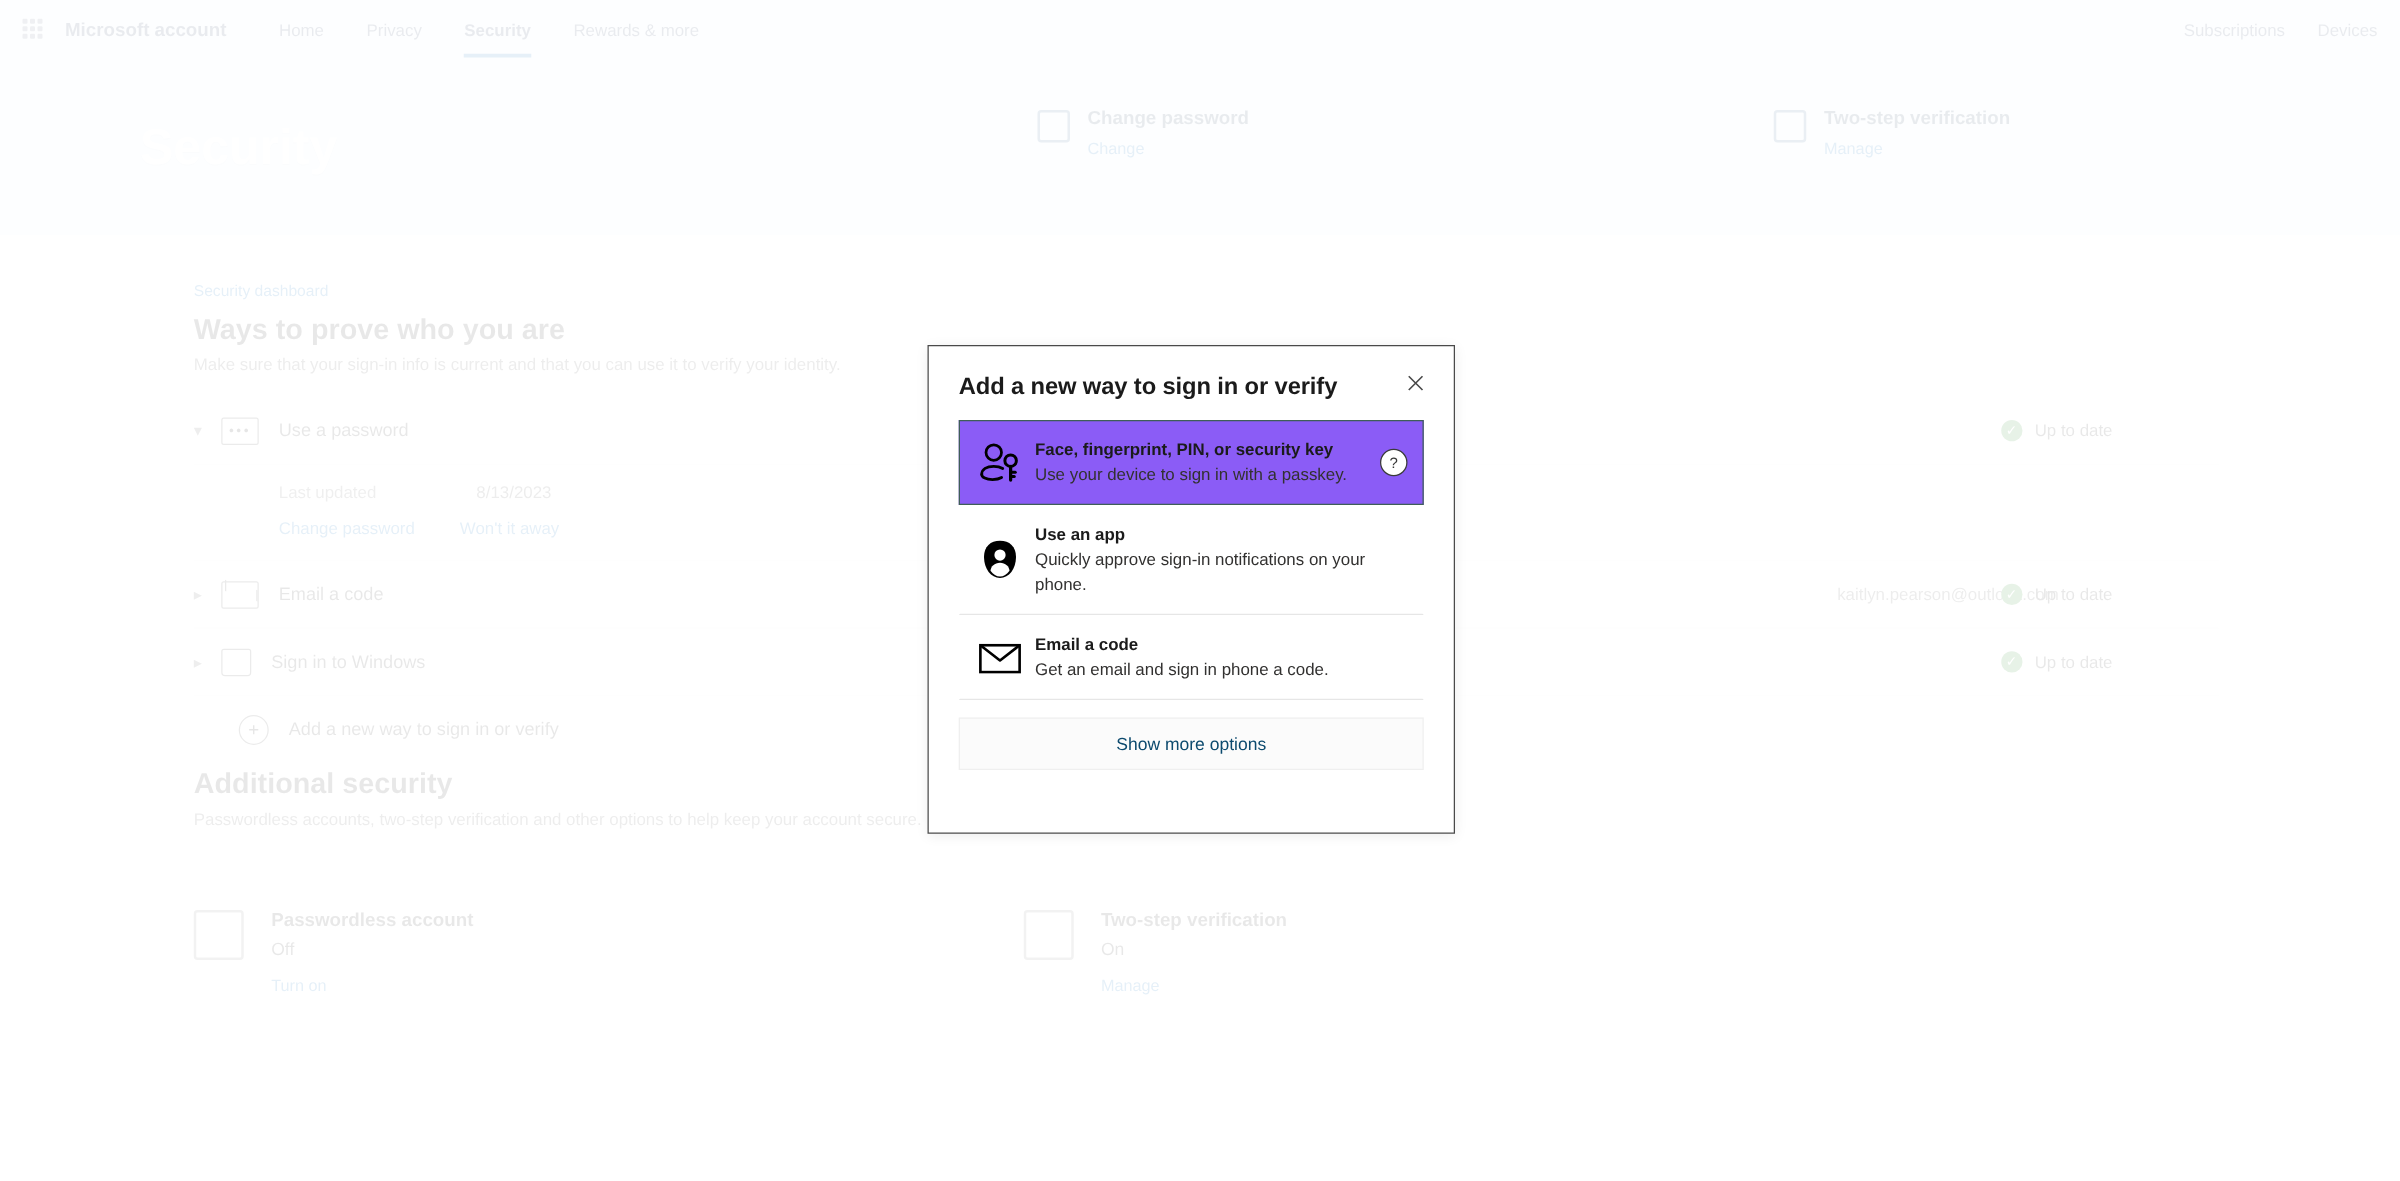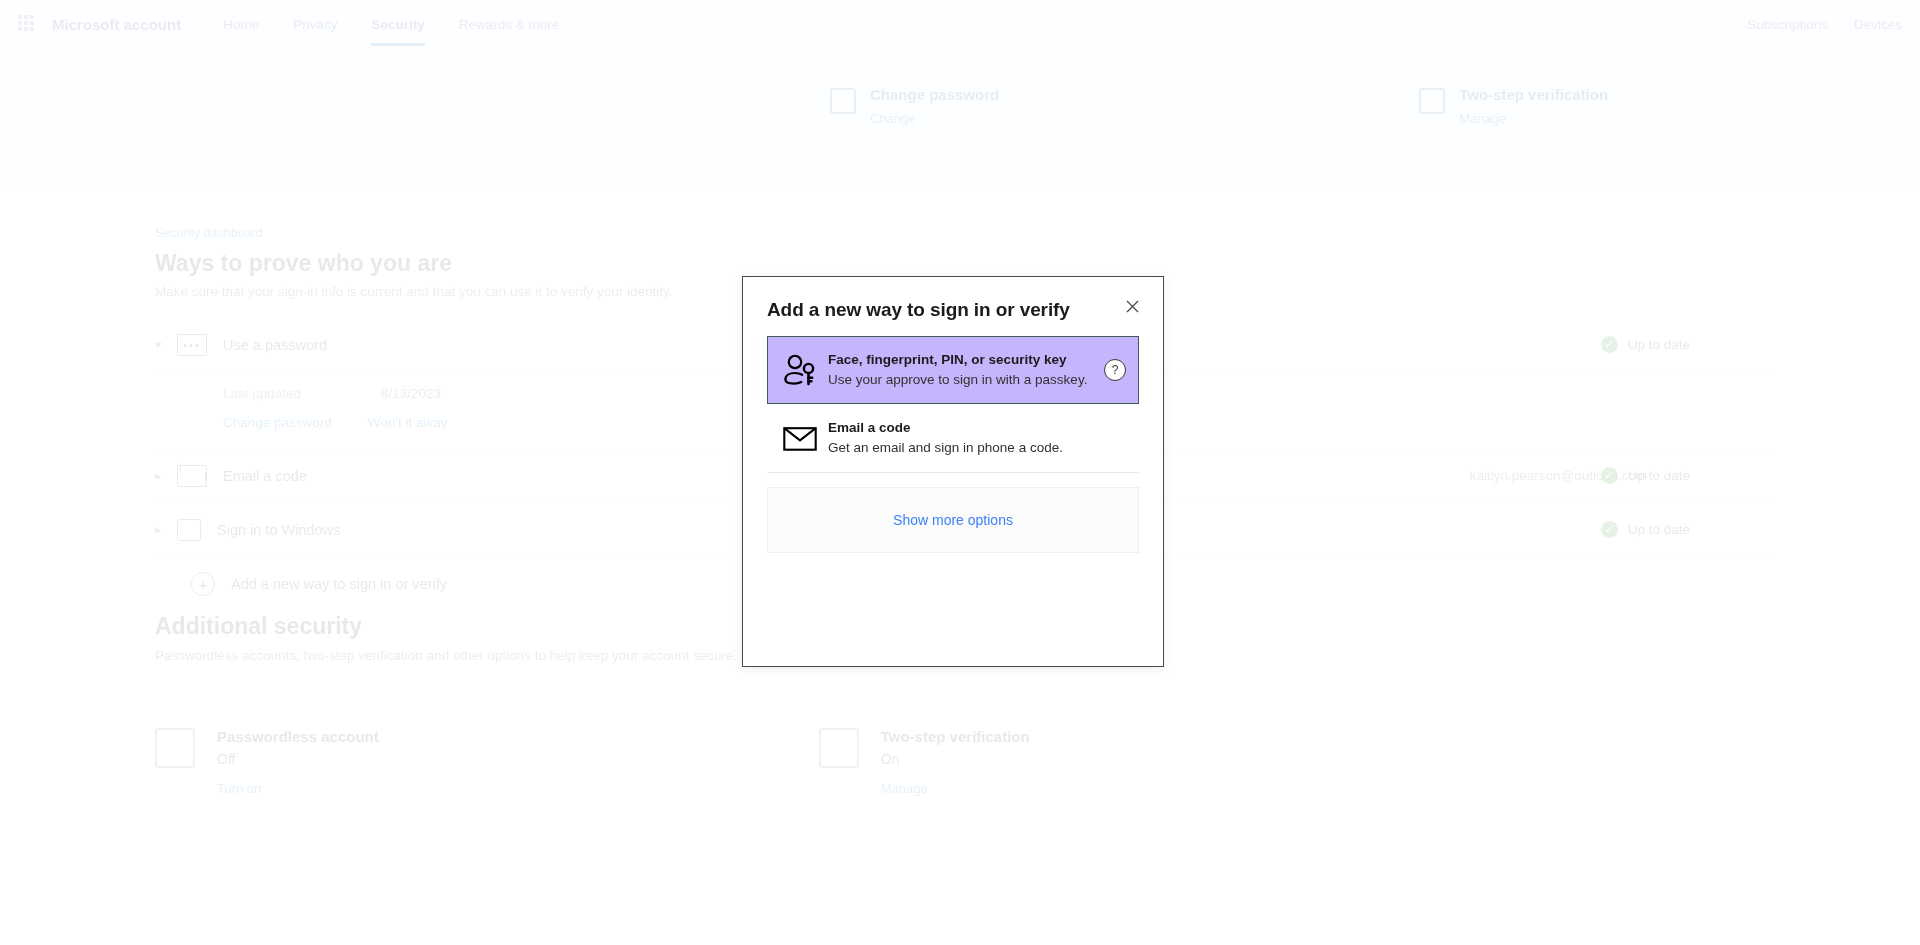--- a/index.html
+++ b/index.html
@@ -159,42 +159,42 @@
   .opt {
     display: flex; align-items: center;
     border: 1px solid transparent;
     border-bottom: 1px solid #e6e6e6;
     padding: 14px 12px 14px 10px;
     cursor: pointer;
     background: #fff;
   }
   .opt.selected {
     border: 1px solid #3f5e58;
-    background: #c4b5fd;
+    background: #8b5cf6;
   }
   .opt-icon {
     width: 44px; flex: 0 0 44px;
     display: flex; align-items: center; justify-content: center;
     margin-right: 6px;
   }
   .opt-text { flex: 1 1 auto; }
   .opt-title { font-size: 13.5px; font-weight: 700; color: #1b1b1b; line-height: 1.35; }
   .opt-desc  { font-size: 13.5px; color: #323130; line-height: 1.42; margin-top: 1px; }
   .opt-help {
     flex: 0 0 auto; width: 22px; height: 22px; border-radius: 50%;
     border: 1.4px solid #3a3a3a; color: #3a3a3a;
     display: flex; align-items: center; justify-content: center;
     font-size: 12px; margin-left: 6px; cursor: pointer; background: #fff;
   }
 
   .show-more {
     display: block; width: 100%;
     margin-top: 14px;
-    padding: 24px 0;
-    font-size: 14px; color: #3b82f6;
+    padding: 12px 0;
+    font-size: 14px; color: #0c4a6e;
     background: #fbfbfb;
     border: 1px solid #efefef;
     border-top: 1px solid #efefef;
     cursor: pointer;
     font-family: "Liberation Sans", sans-serif;
     text-align: center;
   }
 </style>
 </head>
 <body>
@@ -345,25 +345,41 @@
           <path d="M2.4 25.5 C2.4 21.4 6.4 19 12 19 C15 19 17.4 19.7 19.2 20.8" fill="none" stroke="#000" stroke-width="2.2" stroke-linecap="round"></path>
           <path d="M2.4 25.5 C2.4 28 6 29.6 11 29.6 C14 29.6 16.6 29 18.3 28" fill="none" stroke="#000" stroke-width="2.2" stroke-linecap="round"></path>
           <circle cx="25.5" cy="14.5" r="4.6" fill="none" stroke="#000" stroke-width="2.4"></circle>
           <path d="M25.5 19.1 L25.5 30" stroke="#000" stroke-width="2.6" stroke-linecap="round"></path>
           <path d="M25.5 23.8 L29.2 23.8" stroke="#000" stroke-width="2.4" stroke-linecap="round"></path>
           <path d="M25.5 27.2 L28.4 27.2" stroke="#000" stroke-width="2.4" stroke-linecap="round"></path>
         </svg>
       </div>
       <div class="opt-text">
         <div class="opt-title">Face, fingerprint, PIN, or security key</div>
-        <div class="opt-desc">Use your approve to sign in with a passkey.</div>
+        <div class="opt-desc">Use your device to sign in with a passkey.</div>
       </div>
       <button class="opt-help">?</button>
     </div>
 
+    <div class="opt">
+      <div class="opt-icon">
+        <svg width="34" height="34" viewBox="0 0 34 34" aria-hidden="true">
+          <path d="M17 1.6 C24.6 1.6 29.8 6.2 29.8 14.6 C29.8 24 24.2 31.4 17 31.4
+                   C9.8 31.4 4.2 24 4.2 14.6 C4.2 6.2 9.4 1.6 17 1.6 Z" fill="#000"></path>
+          <circle cx="17" cy="13" r="4.5" fill="#fff"></circle>
+          <path d="M17 19.2 C21.3 19.2 24.4 22.2 24.6 25.6
+                   C22.4 28.6 19.9 30.2 17 30.2 C14.1 30.2 11.6 28.6 9.4 25.6
+                   C9.6 22.2 12.7 19.2 17 19.2 Z" fill="#fff"></path>
+        </svg>
+      </div>
+      <div class="opt-text">
+        <div class="opt-title">Use an app</div>
+        <div class="opt-desc">Quickly approve sign-in notifications on your phone.</div>
+      </div>
+    </div>
 
     <div class="opt" style="border-bottom:1px solid #e6e6e6">
       <div class="opt-icon">
         <svg width="34" height="26" viewBox="0 0 34 26" aria-hidden="true">
           <rect x="1.3" y="3.2" width="31.4" height="21.5" fill="none" stroke="#000" stroke-width="2.1"></rect>
           <path d="M1.3 3.2 L17 15.4 L32.7 3.2" fill="none" stroke="#000" stroke-width="2.1" stroke-linejoin="round"></path>
         </svg>
       </div>
       <div class="opt-text">
         <div class="opt-title">Email a code</div>

